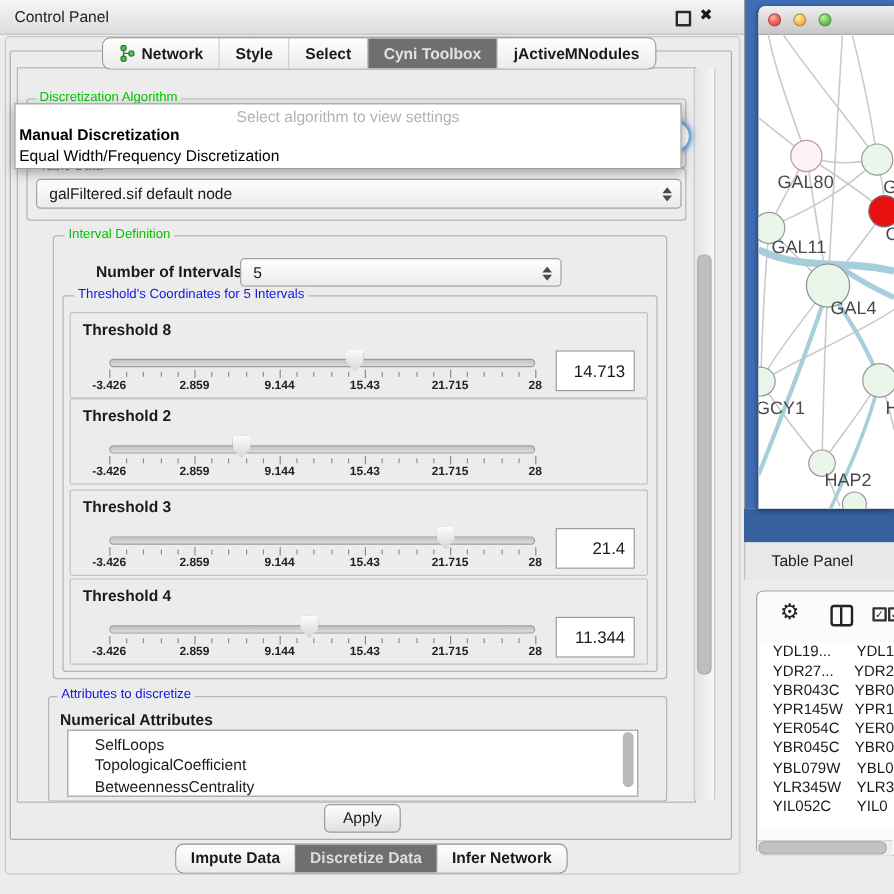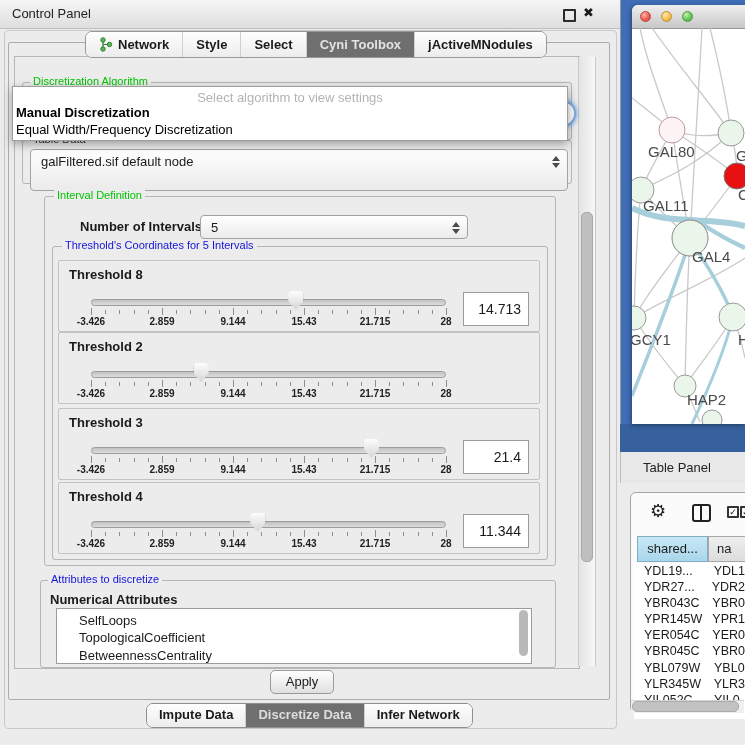--- a/index.html
+++ b/index.html
@@ -50,21 +50,21 @@
   .td-group{left:22px;top:140px;width:548px;height:42px;}
   .td-legend{left:30px;top:133px;z-index:1;}
   .combo{position:absolute;border:1px solid #a3a3a3;border-radius:4px;background:linear-gradient(#ffffff,#ebebeb);
          font-size:13px;box-sizing:border-box;}
   .combo .txt{position:absolute;left:10px;top:4px;}
   .updown{position:absolute;right:8px;top:5px;width:7px;height:14px;}
   .updown::before{content:"";position:absolute;left:0;top:1px;border-left:4px solid transparent;
                   border-right:4px solid transparent;border-bottom:5px solid #4a4a4a;}
   .updown::after{content:"";position:absolute;left:0;bottom:1px;border-left:4px solid transparent;
                  border-right:4px solid transparent;border-top:5px solid #4a4a4a;}
-  .td-combo{left:30px;top:149px;width:538px;height:42px;}
+  .td-combo{left:30px;top:149px;width:538px;height:25px;}
 
   
   .iv-group{left:44px;top:196px;width:510px;height:368px;}
   .iv-legend{left:54px;top:189px;}
   .noi-label{left:80px;top:219px;font-size:13px;font-weight:bold;}
   .noi-spinner{left:200px;top:215px;width:268px;height:24px;}
 
   .thr-group{left:52px;top:246px;width:494px;height:312px;}
   .thr-legend{left:62px;top:239px;}
 
@@ -121,21 +121,21 @@
                  border-radius:6px 0 0 6px;box-sizing:border-box;}
   .gear{left:650px;top:500px;font-size:18px;color:#222;}
   .split-icon{left:692px;top:504px;width:15px;height:14px;border:2px solid #222;border-radius:3px;}
   .split-icon::after{content:"";position:absolute;left:6px;top:0;width:2px;height:14px;background:#222;}
   .cb-icon{position:absolute;top:506px;width:8px;height:8px;border:2px solid #333;border-radius:1px;
            font-size:9px;line-height:8px;text-align:center;color:#222;font-weight:bold;}
   .tbl-header-c1{left:637px;top:536px;width:71px;height:26px;background:linear-gradient(#c8e8f6,#a9d6ea);
                  border:1px solid #82aec2;box-sizing:border-box;font-size:13px;text-align:center;line-height:24px;color:#1c1c1c;}
   .tbl-header-c2{left:708px;top:536px;width:40px;height:26px;background:linear-gradient(#efefef,#dcdcdc);
                  border:1px solid #a8a8a8;box-sizing:border-box;font-size:13px;line-height:24px;padding-left:8px;color:#1c1c1c;}
-  .tbl-rows{left:634px;top:563px;width:111px;height:156px;overflow:hidden;background:#fff;}
+  .tbl-rows{left:634px;top:535px;width:111px;height:156px;overflow:hidden;background:#fff;}
   .tbl-row{height:16.1px;font-size:12.5px;line-height:16px;display:flex;}
   .tbl-row .c1{width:71px;padding-left:10px;box-sizing:border-box;}
   .tbl-row .c2{padding-left:9px;}
   .hsb-track{left:631px;top:700px;width:113px;height:12px;background:#efefef;border-top:1px solid #d5d5d5;}
   .hsb-thumb{left:632px;top:701px;width:105px;height:9px;border-radius:5px;background:#c2c2c2;border:1px solid #ababab;}
 
   svg text{font-family:"Liberation Sans","DejaVu Sans",sans-serif;}
 </style>
 </head>
 <body>

